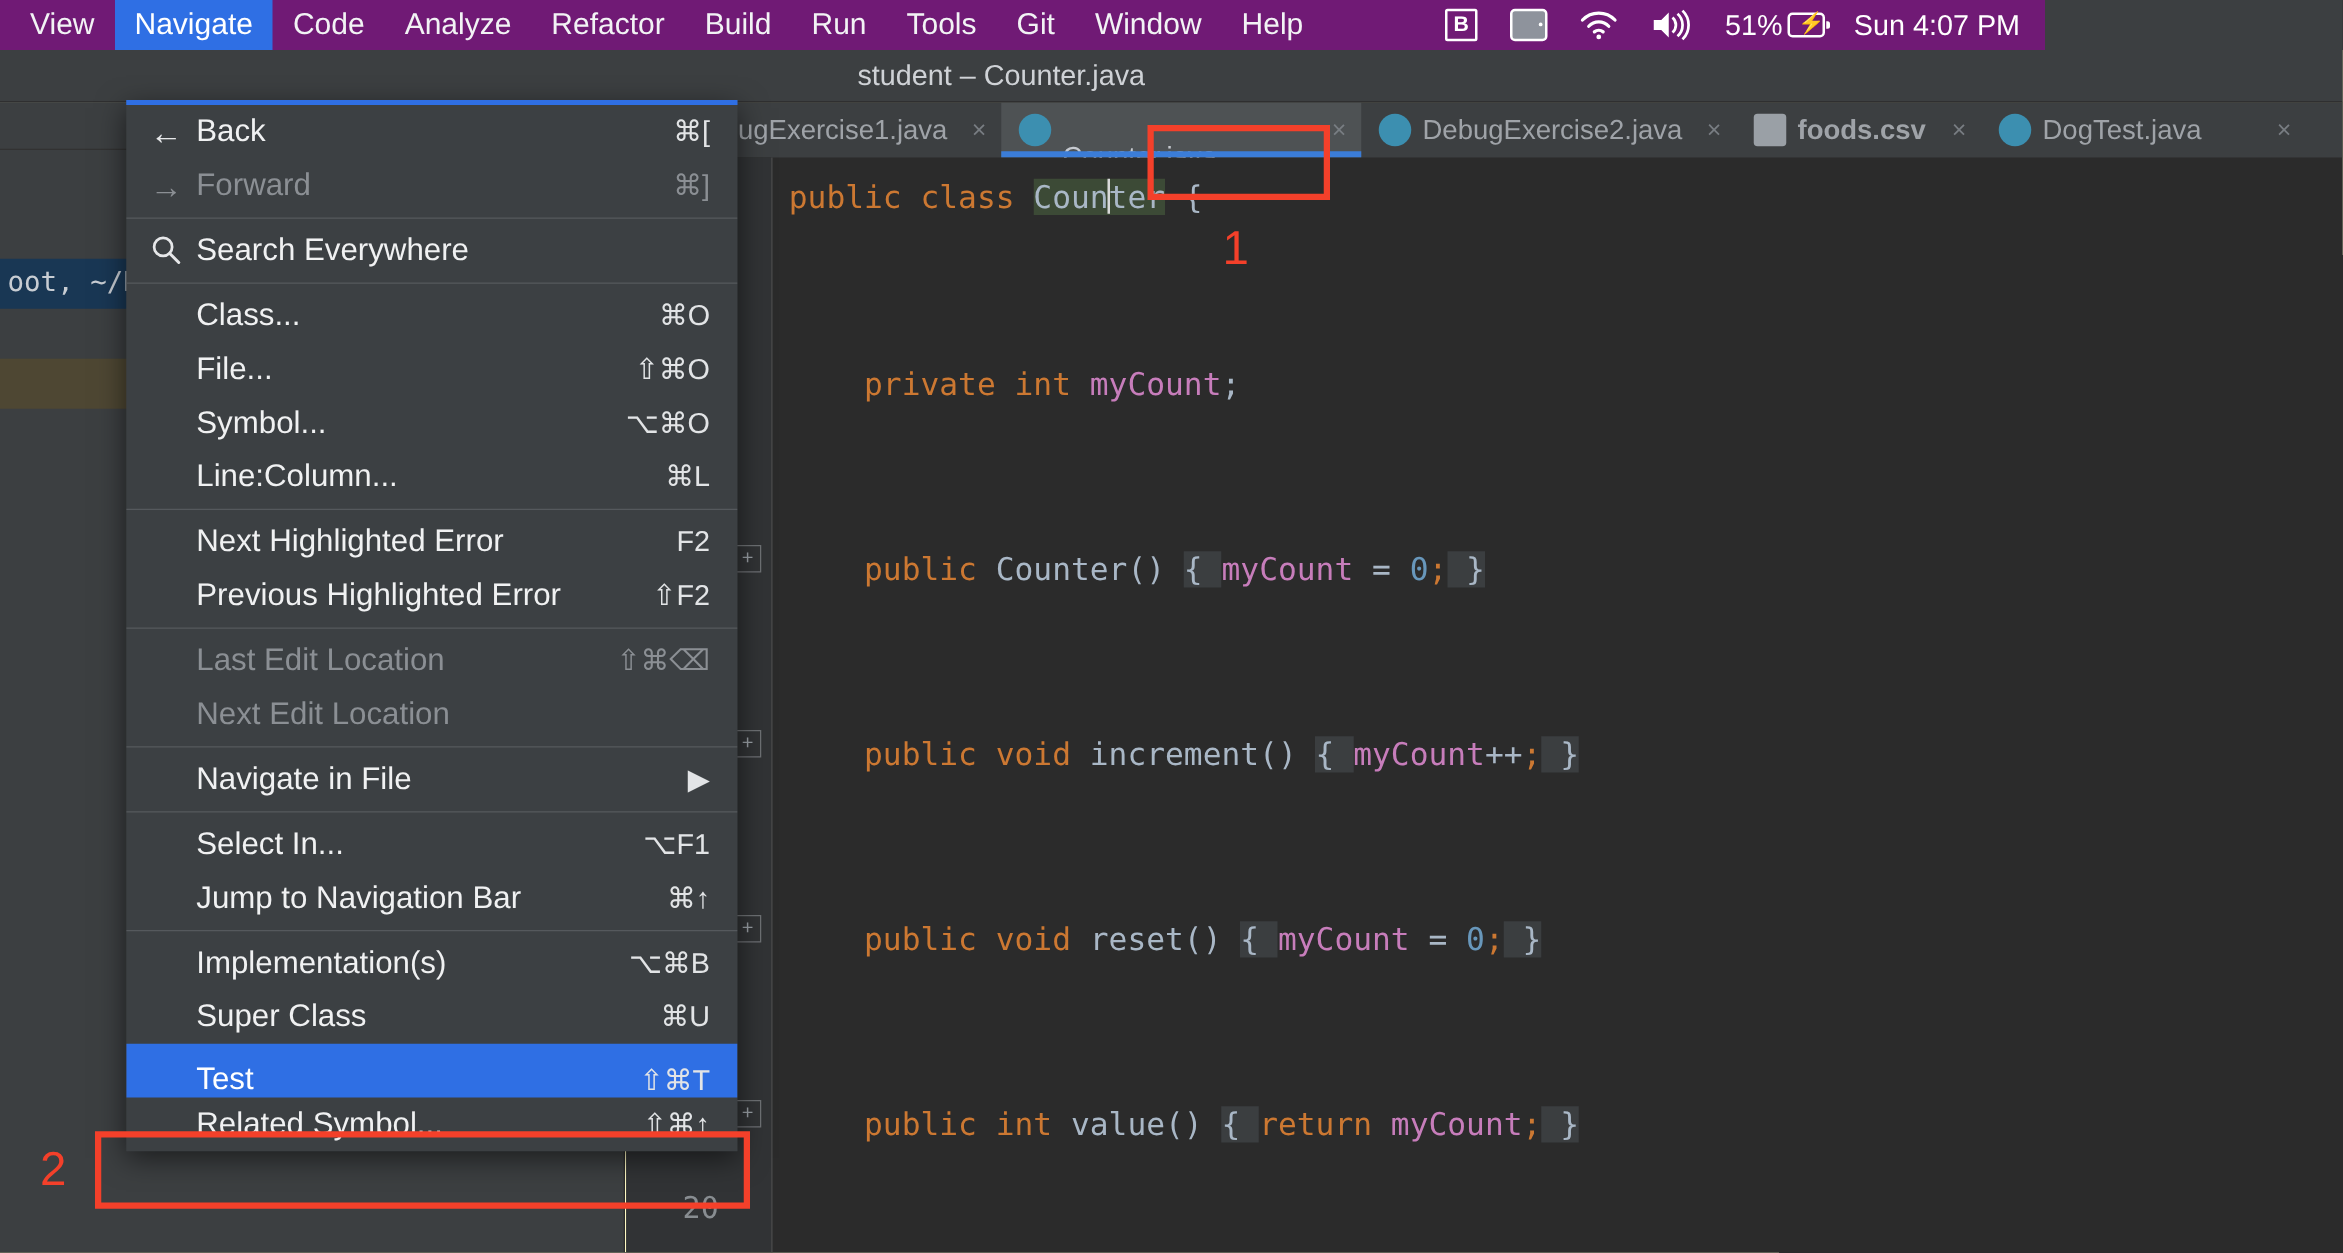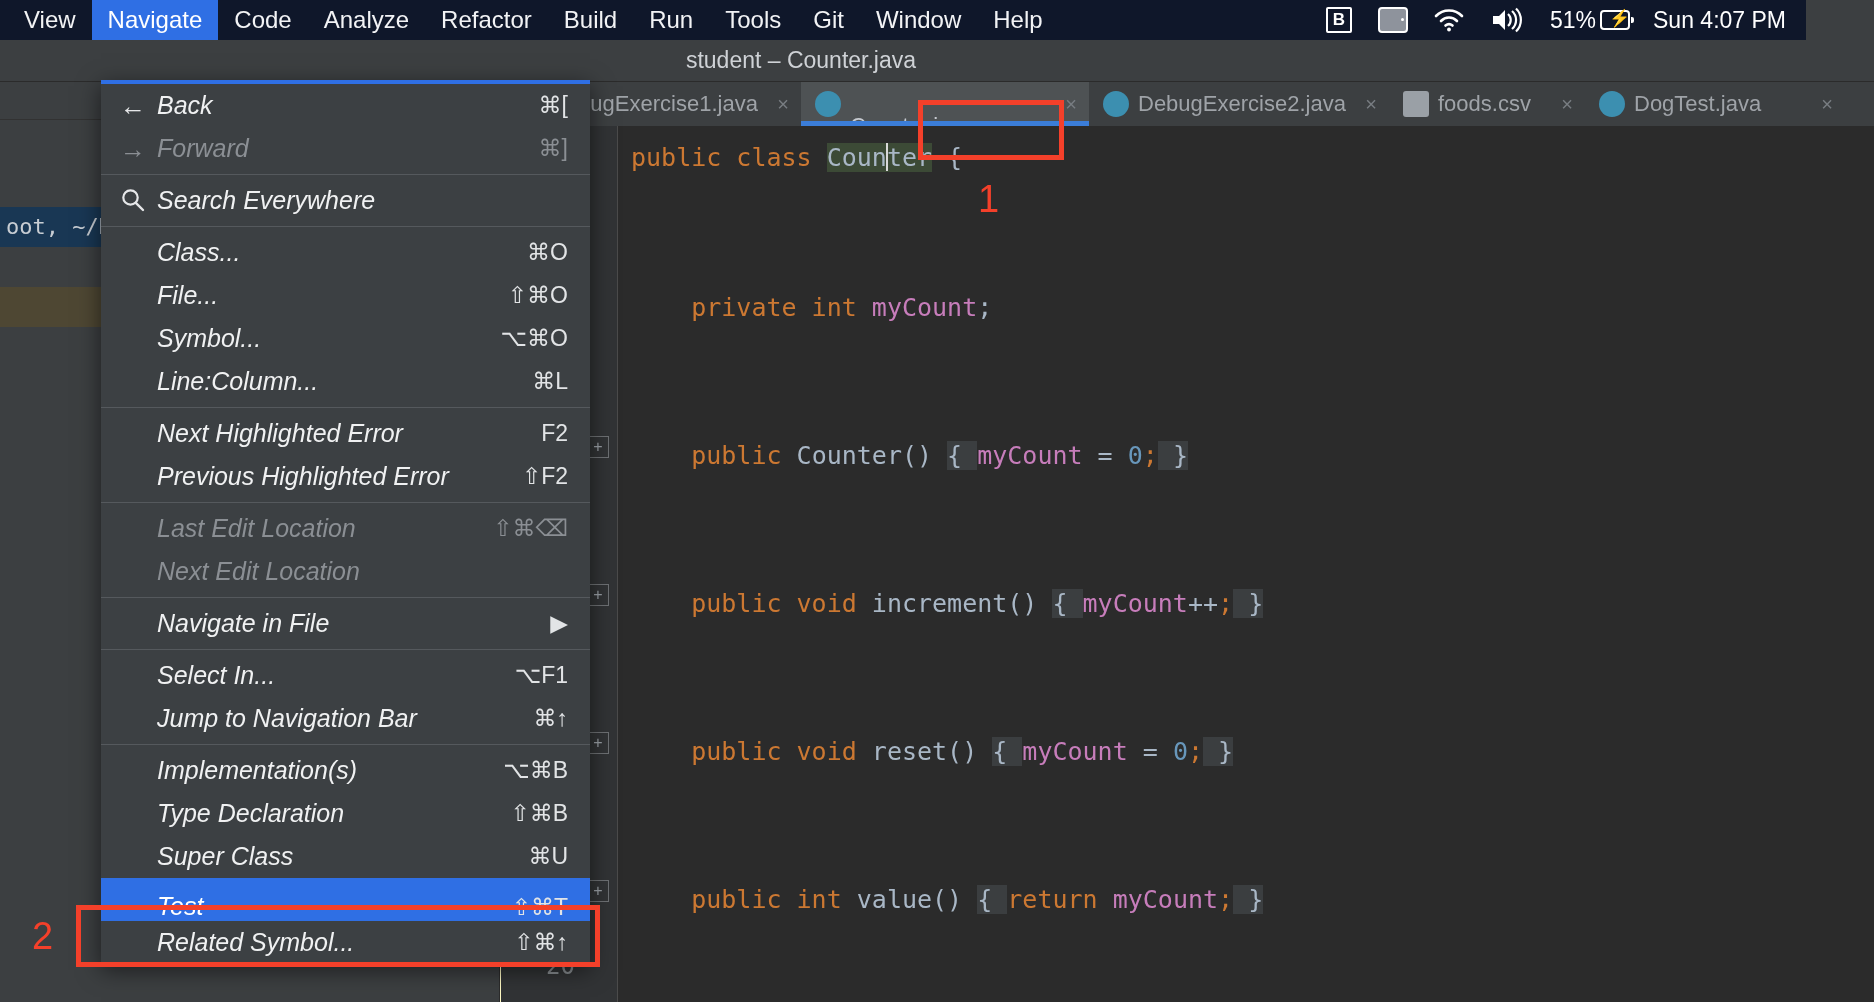--- a/index.html
+++ b/index.html
@@ -6,22 +6,22 @@
   html, body {
     width: 1874px; height: 1002px;
     background: #3c3f41;
     font-family: "Liberation Sans", sans-serif;
     overflow: hidden;
   }
   #root { position: relative; width: 1874px; height: 1002px; }
 
   
   .menubar {
-    position: absolute; left: 0; top: 0; width: 1806px; height: 40px;
-    background: #0f172a;
+    position: absolute; left: 0; top: 0; width: 1636px; height: 40px;
+    background: #701a75;
     display: flex; align-items: center;
     color: #ffffff;
     z-index: 40;
   }
   .mb-item {
     font-size: 24px; line-height: 40px;
     padding: 0 16px; height: 40px;
     color: #f2f3f5; white-space: nowrap;
   }
   .mb-item.active { background: #2f6fe4; color: #ffffff; }
@@ -142,21 +142,21 @@
     box-shadow: 0 6px 22px rgba(0,0,0,0.55);
     border-top: 4px solid #2f6fe4;
     overflow:hidden;
   }
   .mi {
     position:relative; height:43px; display:flex; align-items:center;
     padding-left:56px; padding-right:22px; color:#f0f1f2; font-size:25px;
   }
   .mi.disabled { color:#8b8f94; }
   .mi.selected { background:#2f6fe4; color:#fff;align-items:flex-end; }
-  .mi .label { flex:1; white-space:nowrap;font-style:italic; }
+  .mi .label { flex:1; white-space:nowrap; }
   .mi .sc {
     font-size:23px; color:#e2e4e6; white-space:nowrap; letter-spacing:0px;
     font-family:"Liberation Sans", sans-serif;
   }
   .mi.disabled .sc { color:#8b8f94; }
   .mi .mi-icon {
     position:absolute; left:18px; top:50%; transform:translateY(-50%);
     width:28px; height:28px; color:#e6e7e9; font-size:26px; line-height:28px; text-align:center;
   }
   .mi.disabled .mi-icon { color:#8b8f94; }
@@ -251,21 +251,21 @@
             <span class="tabclose">×</span>
             <span class="under"></span>
           </div>
           <div class="tab" style="left: 588px; width: 300px;">
             <span class="fileicon"></span>
             <span style="flex: 1 1 0%;">DebugExercise2.java</span>
             <span class="tabclose">×</span>
           </div>
           <div class="tab" style="left: 888px; width: 196px;">
             <span class="fileicon csv"></span>
-            <span style="flex: 1 1 0%;">foods.csv</span>
+            <span style="flex: 1 1 0%; font-weight: bold;">foods.csv</span>
             <span class="tabclose">×</span>
           </div>
           <div class="tab" style="left: 1084px; width: 260px;">
             <span class="fileicon"></span>
             <span style="flex: 1 1 0%;">DogTest.java</span>
             <span class="tabclose">×</span>
           </div>
         </div>
 
       <div class="gutter">
@@ -365,24 +365,20 @@
         <div class="mi">
           <span class="label">Jump to Navigation Bar</span>
           <span class="sc">⌘↑</span>
         </div>
         <div class="sep"></div>
         <div class="mi">
           <span class="label">Implementation(s)</span>
           <span class="sc">⌥⌘B</span>
         </div>
         <div class="mi">
-          <span class="label">Type Declaration</span>
-          <span class="sc">⇧⌘B</span>
-        </div>
-        <div class="mi">
           <span class="label">Super Class</span>
           <span class="sc">⌘U</span>
         </div>
         <div class="mi selected">
           <span class="label">Test</span>
           <span class="sc">⇧⌘T</span>
         </div>
         <div class="mi">
           <span class="label">Related Symbol...</span>
           <span class="sc">⇧⌘↑</span>

